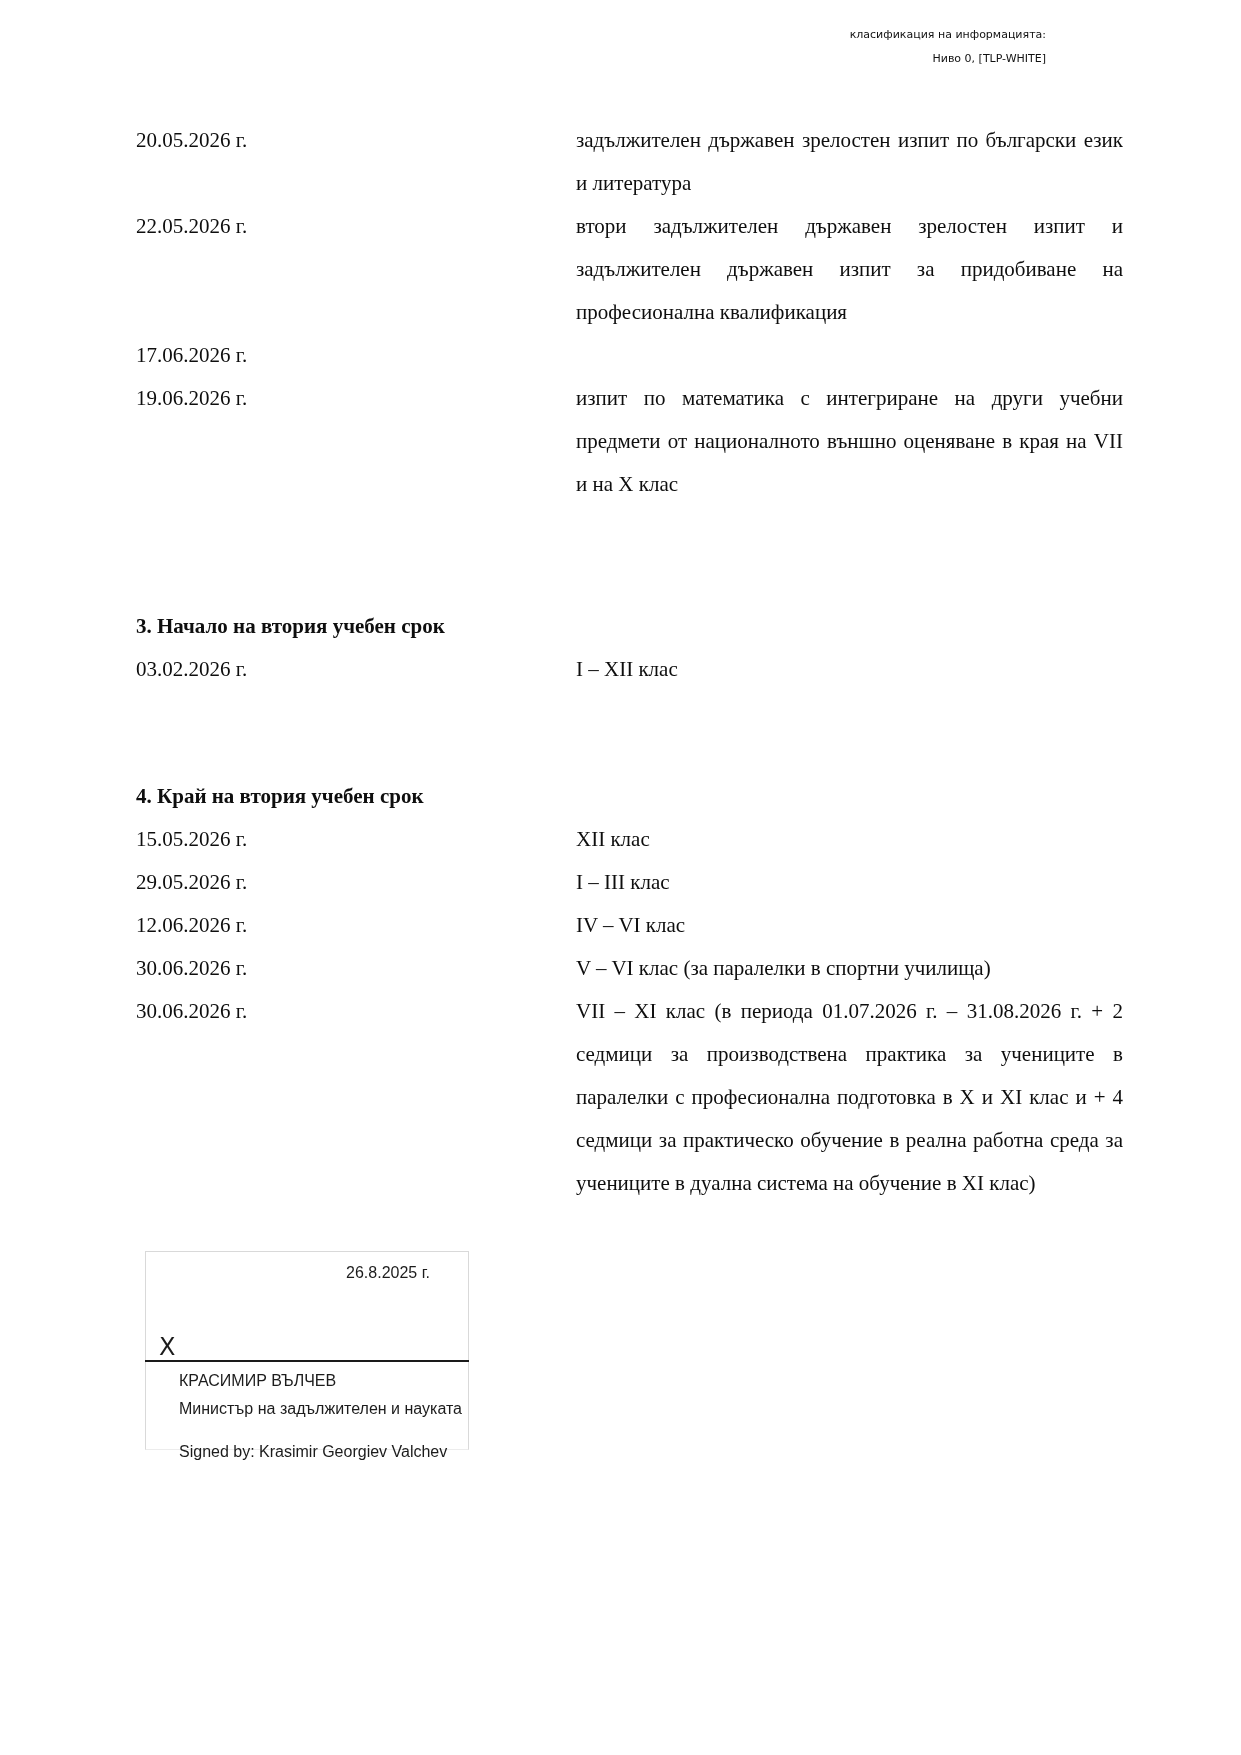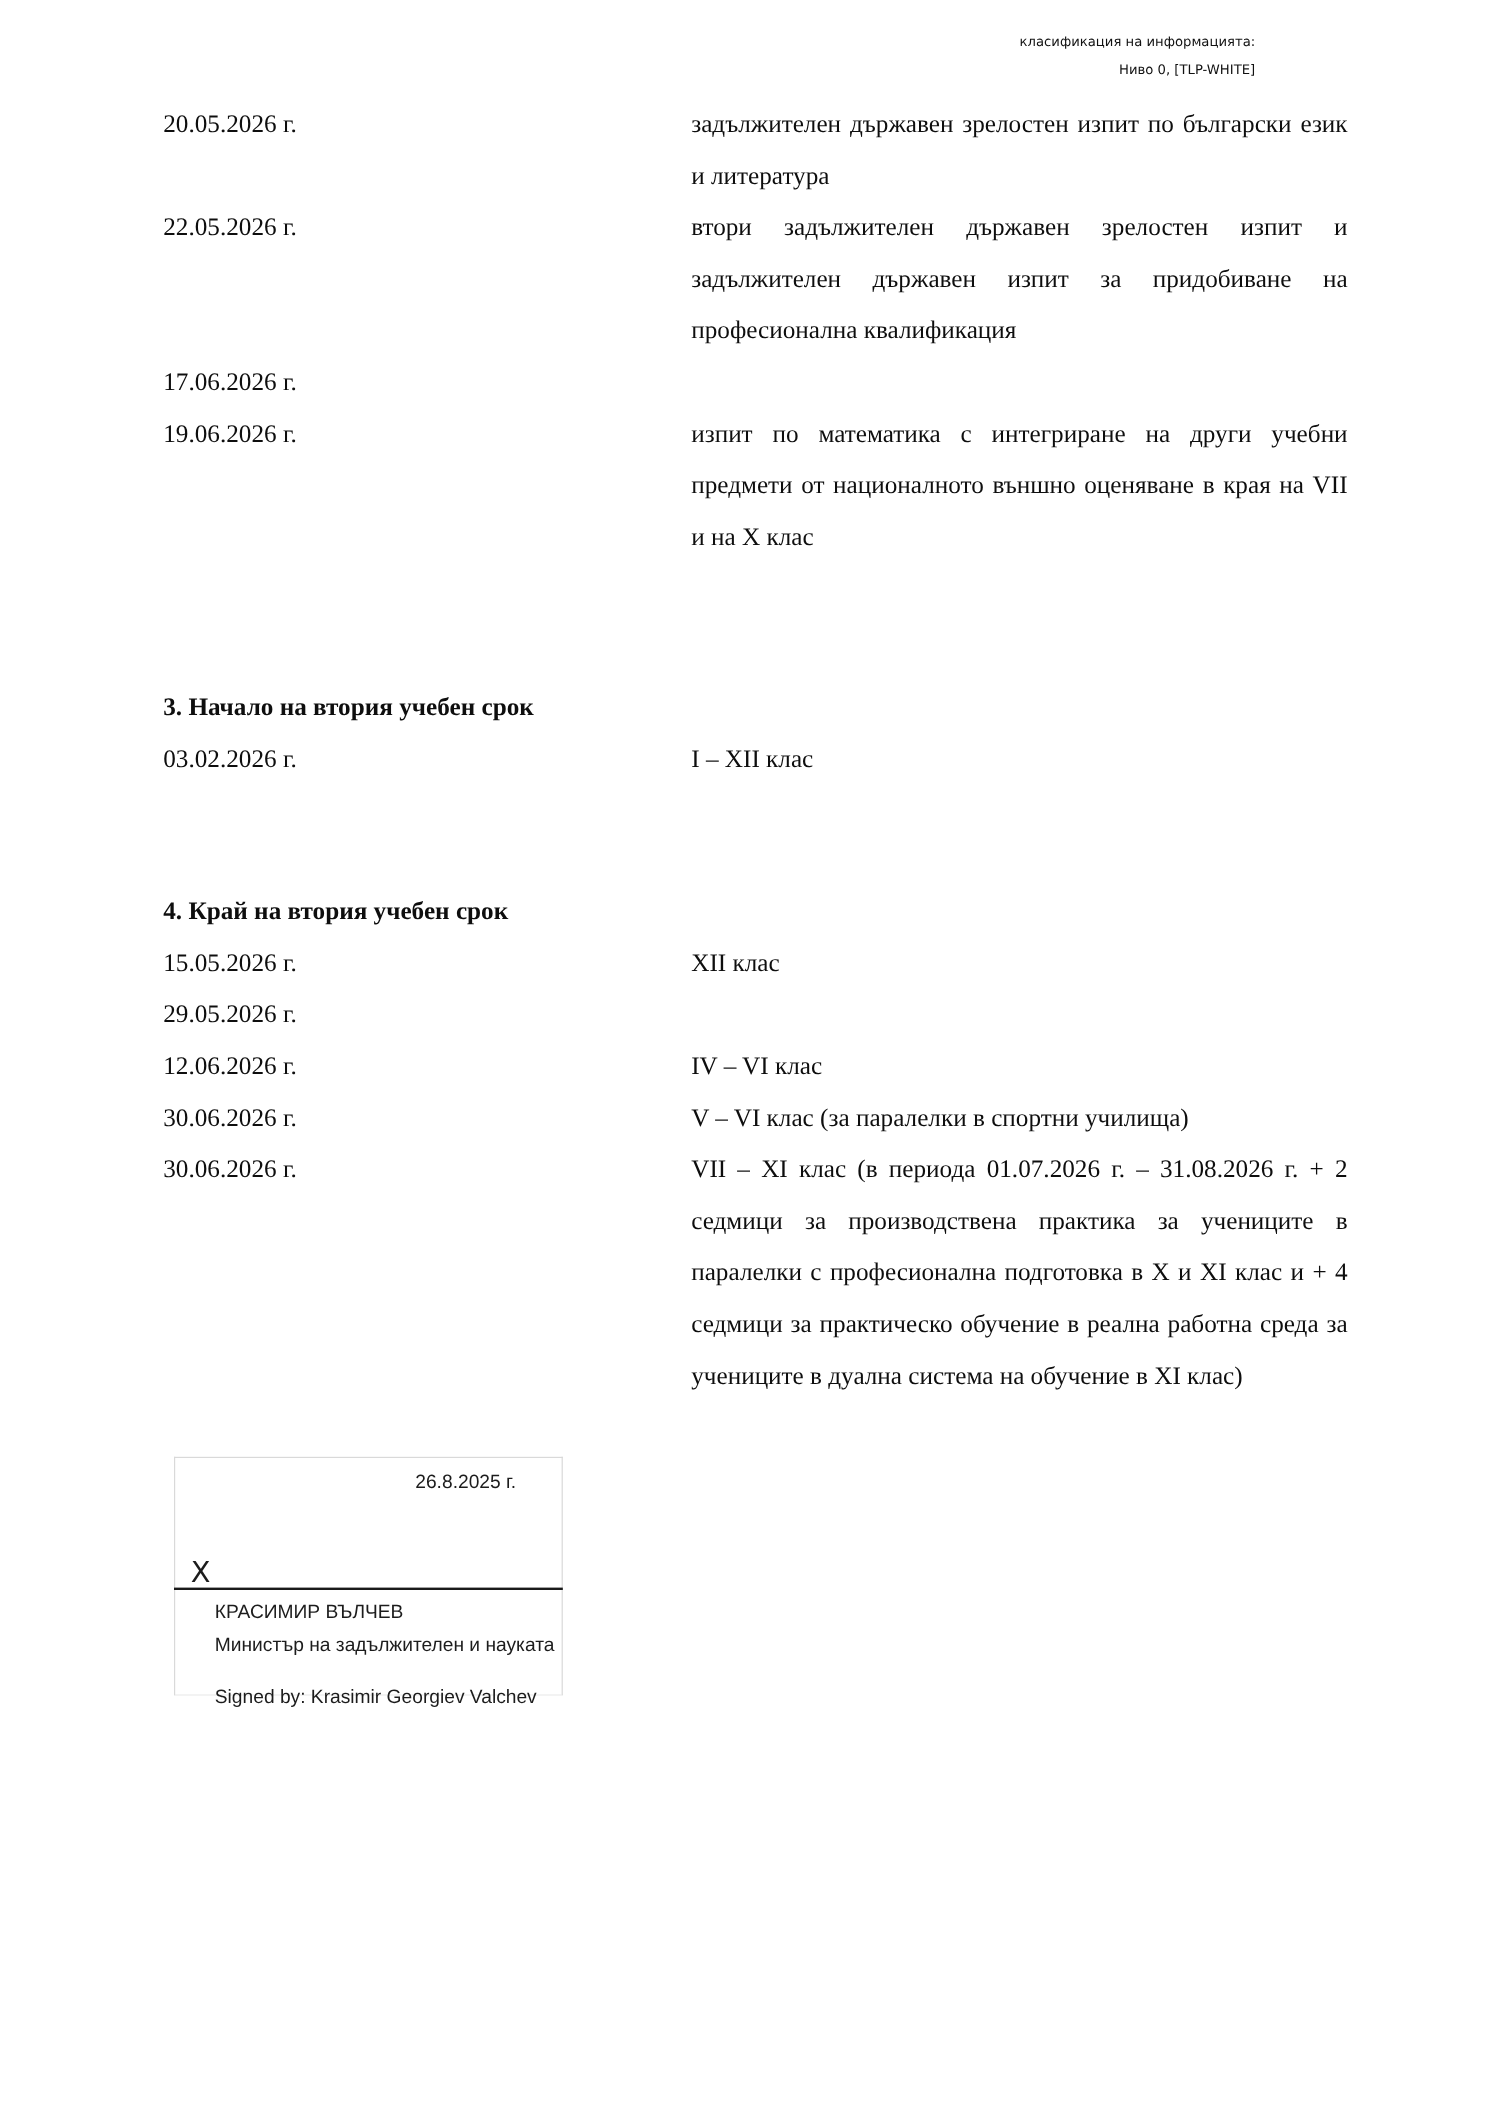--- a/index.html
+++ b/index.html
@@ -19,21 +19,21 @@
     text-align: right;
     font-family: "DejaVu Sans", sans-serif;
     font-size: 11px;
     line-height: 24px;
     color: #111;
     white-space: nowrap;
   }
   .content {
     margin-left: 136px;
     margin-right: 118px;
-    padding-top: 82px;
+    padding-top: 119px;
     font-size: 21px;
     line-height: 43px;
   }
   .row { display: flex; }
   .row .date {
     width: 440px;
     flex-shrink: 0;
     white-space: nowrap;
   }
   .row .desc {
@@ -129,20 +129,21 @@
       <div class="desc">I – XII клас</div>
     </div>
 
     <h3 class="heading s4">4. Край на втория учебен срок</h3>
     <div class="row">
       <div class="date">15.05.2026 г.</div>
       <div class="desc">XII клас</div>
     </div>
     <div class="row">
       <div class="date">29.05.2026 г.</div>
+      <div class="desc">I – III клас</div>
     </div>
     <div class="row">
       <div class="date">12.06.2026 г.</div>
       <div class="desc">IV – VI клас</div>
     </div>
     <div class="row">
       <div class="date">30.06.2026 г.</div>
       <div class="desc">V – VI клас (за паралелки в спортни училища)</div>
     </div>
     <div class="row">

